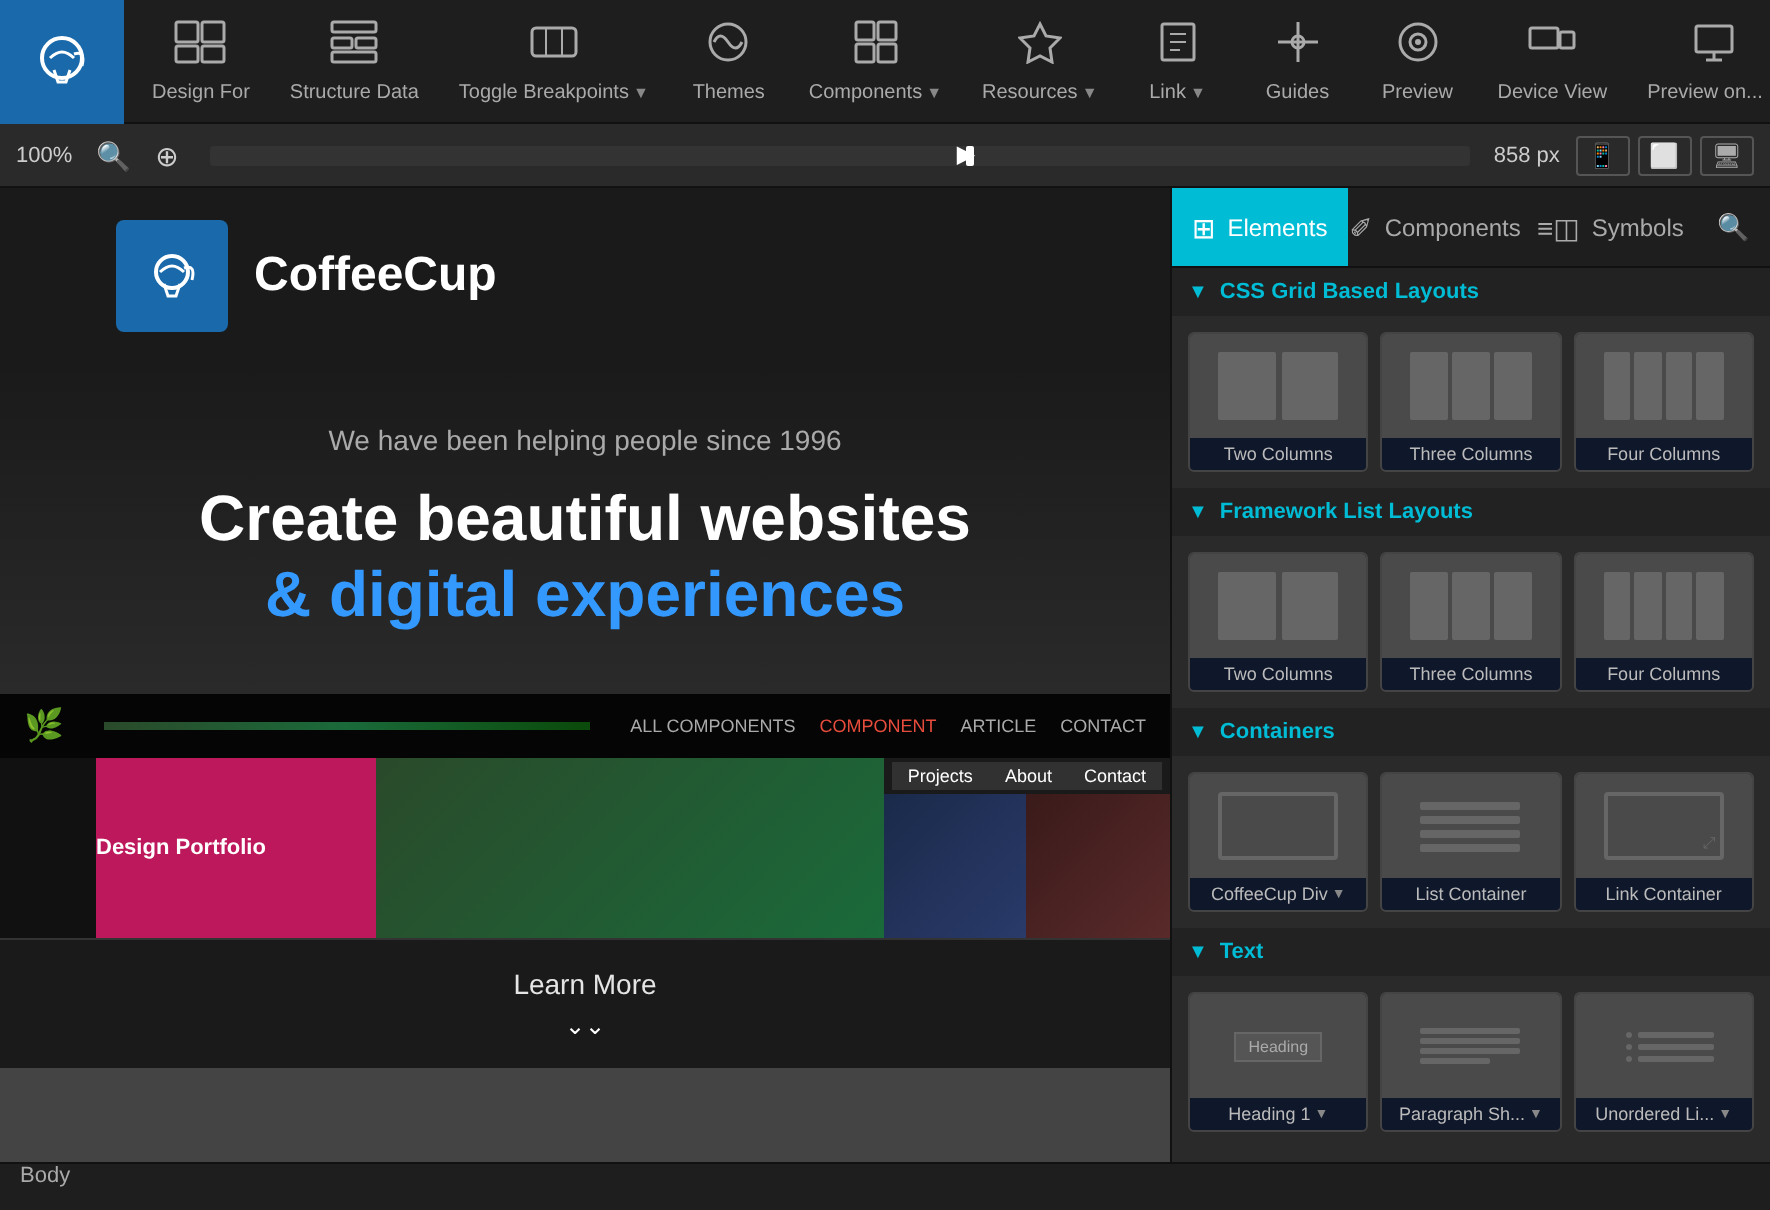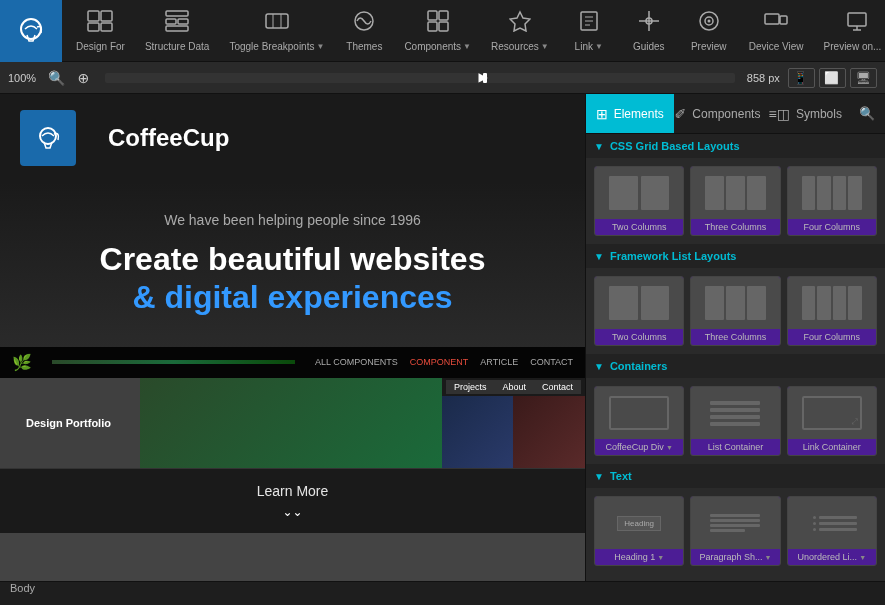--- a/index.html
+++ b/index.html
@@ -92,21 +92,22 @@
       width: 100%;
       background: #1a1a1a;
     }
 
     
     .site-header {
       background: #1a1a1a;
       padding: 16px 20px;
       display: flex;
       align-items: center;
-      gap: 32px;
+      gap: 13px;
+      margin-left: 38px;
     }
     .site-logo-box {
       width: 56px;
       height: 56px;
       background: #1a6aab;
       display: flex;
       align-items: center;
       justify-content: center;
       border-radius: 4px;
       flex-shrink: 0;
@@ -139,29 +140,30 @@
     .site-nav-logo { color: #4caf50; font-size: 16px; }
     .site-nav-links { margin-left: auto; display: flex; gap: 12px; }
     .site-nav-link { color: #aaa; font-size: 9px; cursor: pointer; }
     .site-nav-link.active { color: #e74c3c; }
 
     .site-portfolio-row {
       display: flex;
       height: 90px;
     }
     .site-portfolio-left {
-      background: #404040;
+      background: #be185d;
       width: 140px;
       display: flex;
       align-items: center;
-      padding: 26px;
+      padding: 0;
       color: #fff;
       font-size: 11px;
       font-weight: bold;
       flex-shrink: 0;
+      margin-left: 48px;
     }
     .site-portfolio-right {
       flex: 1;
       display: flex;
     }
     .site-portfolio-img {
       flex: 1;
       background: linear-gradient(135deg, #2a4a2a, #1a6a3a);
     }
     .site-portfolio-img2 {
@@ -259,21 +261,21 @@
     }
     .panel-section-header .collapse-icon { font-size: 10px; color: #00bcd4; }
 
     .panel-grid {
       display: grid;
       grid-template-columns: repeat(3, 1fr);
       gap: 6px;
       padding: 8px;
     }
     .panel-card {
-      background: #4c1d95;
+      background: #0f172a;
       border-radius: 3px;
       cursor: pointer;
       display: flex;
       flex-direction: column;
       align-items: center;
       overflow: hidden;
       border: 1px solid #444;
     }
     .panel-card-preview {
       width: 100%;

